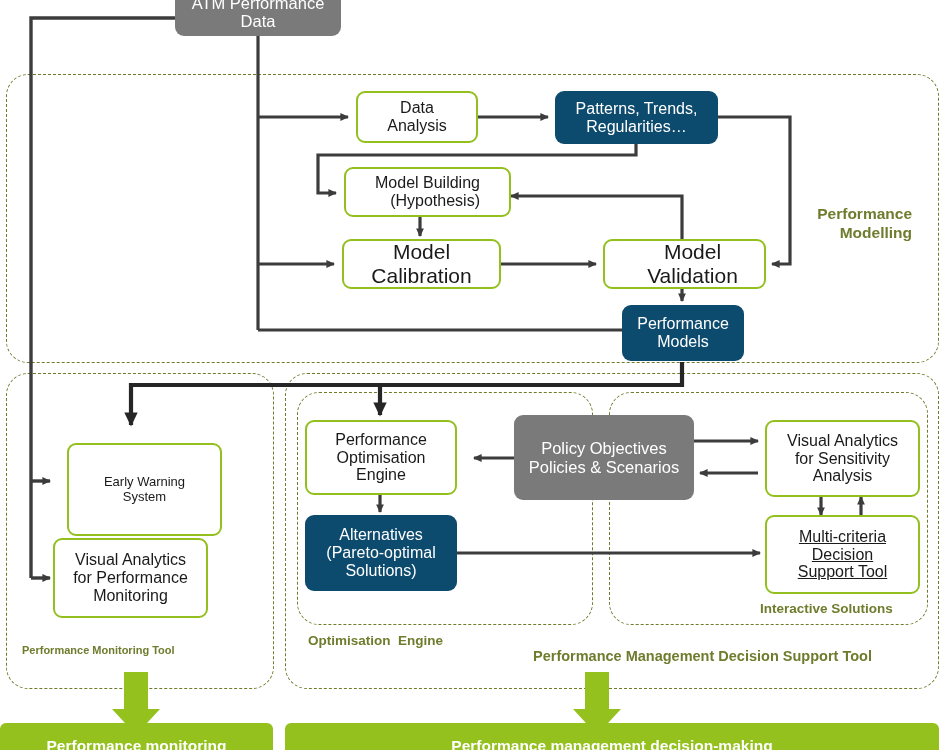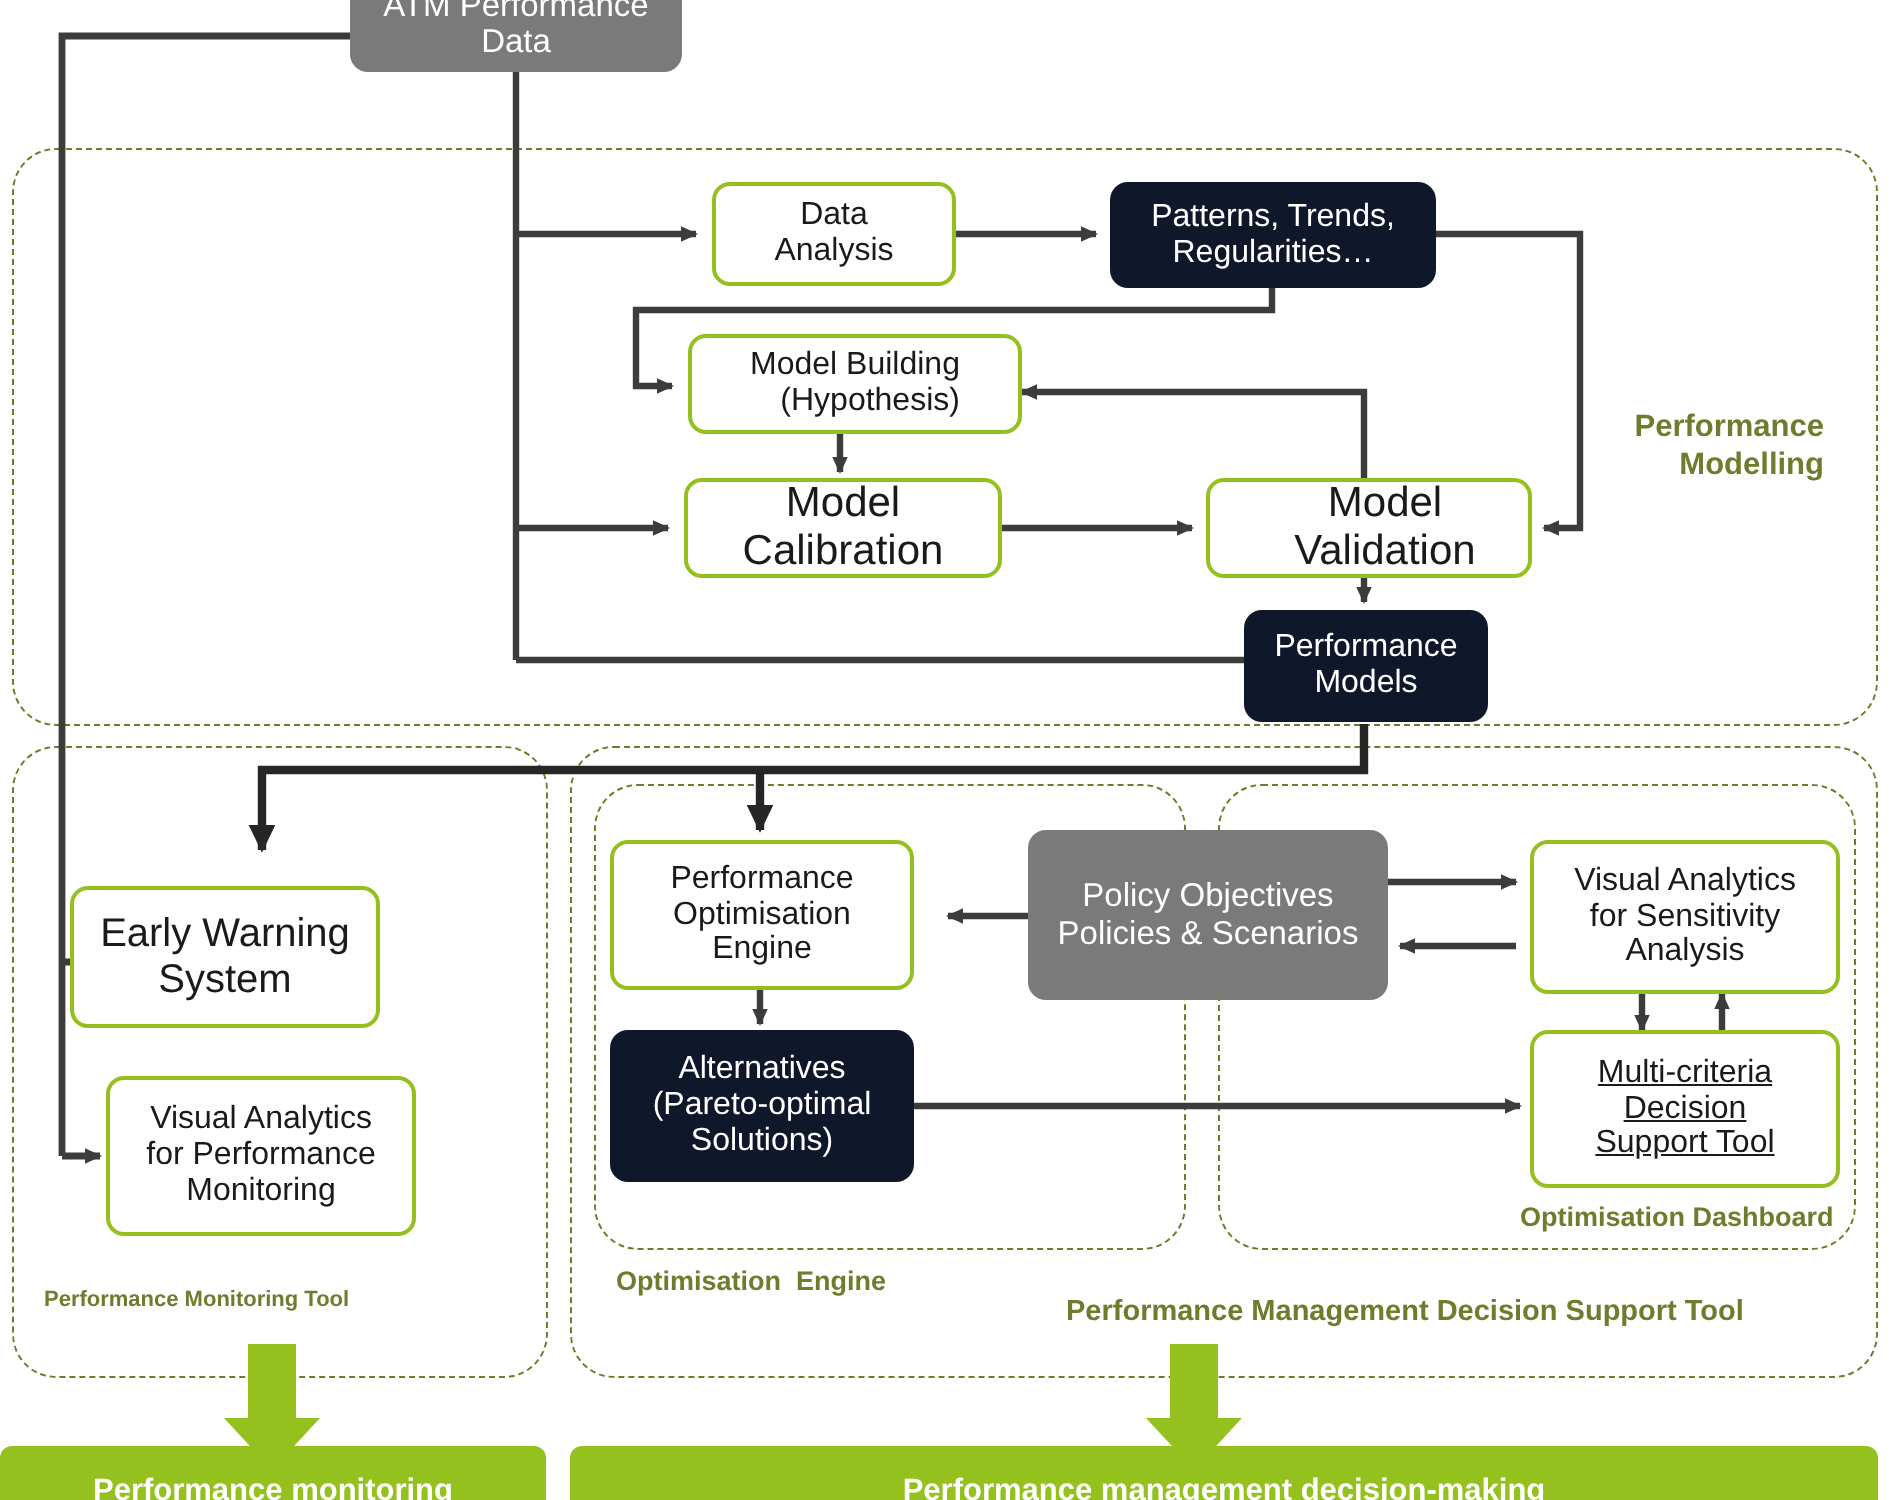--- a/index.html
+++ b/index.html
@@ -5,21 +5,21 @@
   html,body{margin:0;padding:0;background:#ffffff;}
   body{width:945px;height:750px;position:relative;overflow:hidden;
        font-family:"Liberation Sans", sans-serif;}
   #stage{position:absolute;left:0;top:0;width:945px;height:750px;}
   #svg-layer{position:absolute;left:0;top:0;width:945px;height:750px;}
 
   .node{position:absolute;box-sizing:border-box;display:flex;align-items:center;
         justify-content:center;text-align:center;line-height:1.12;}
 
   .node.white{background:#ffffff;border:2.5px solid #93C01F;border-radius:9px;color:#1a1a1a;}
-  .node.green{background:#0f172a;border:0;border-radius:9px;color:#ffffff;text-align:center;}
+  .node.green{background:#0c4a6e;border:0;border-radius:9px;color:#ffffff;text-align:center;}
   .node.grey{background:#7A7A7A;border:0;border-radius:9px;color:#ffffff;}
 
   .group{position:absolute;box-sizing:border-box;border:1.4px dashed #6E7B2A;
          border-radius:22px;background:transparent;}
   .group-label{position:absolute;font-weight:bold;color:#6F7C2D;white-space:pre;}
 
   .banner{position:absolute;box-sizing:border-box;background:#95C11F;
           border-radius:6px;color:#ffffff;font-weight:bold;display:flex;
           align-items:center;justify-content:center;text-align:center;}
 
@@ -132,21 +132,21 @@
   </div>
 
   <div class="node white" style="left:603px;top:239px;width:163px;height:50px;font-size:21px;padding-left:16px;">
     <span>Model Validation</span>
   </div>
 
   <div class="node green" style="left:622px;top:305px;width:122px;height:56px;font-size:16px;">
     <span>Performance<br>Models</span>
   </div>
 
-  <div class="node white" style="left:35px;top:443px;width:155px;height:71px;font-size:20px;">
+  <div class="node white" style="left:67px;top:443px;width:155px;height:93px;font-size:13px;">
     <span>Early Warning<br>System</span>
   </div>
 
   <div class="node white" style="left:53px;top:538px;width:155px;height:80px;font-size:16px;">
     <span>Visual Analytics<br>for Performance<br>Monitoring</span>
   </div>
 
   <div class="node white" style="left:305px;top:420px;width:152px;height:75px;font-size:16px;">
     <span>Performance<br>Optimisation<br>Engine</span>
   </div>
@@ -166,21 +166,21 @@
   <div class="node white" style="left:765px;top:515px;width:155px;height:79px;font-size:16px;text-decoration:underline;">
     <span>Multi-criteria<br>Decision<br>Support Tool</span>
   </div>
 
   <div class="modelling-label" style="left:722px;top:205px;width:190px;font-size:15.5px;">Performance<br>Modelling</div>
 
   <div class="group-label" style="left:22px;top:644px;font-size:11px;text-align:center;">Performance Monitoring Tool</div>
 
   <div class="group-label" style="left:308px;top:601px;font-size:13.5px;margin-top:32px;">Optimisation  Engine</div>
 
-  <div class="group-label" style="left:760px;top:601px;font-size:13.5px;">Optimisation Dashboard</div>
+  <div class="group-label" style="left:760px;top:601px;font-size:13.5px;">Interactive Solutions</div>
 
   <div class="group-label" style="left:533px;top:648px;font-size:14.5px;text-align:center;">Performance Management Decision Support Tool</div>
 
   <div class="banner" style="left:0px;top:723px;width:273px;height:46px;font-size:15.5px;">
     <span>Performance monitoring</span>
   </div>
 
   <div class="banner" style="left:285px;top:723px;width:654px;height:46px;font-size:15.5px;">
     <span>Performance management decision-making</span>
   </div>

